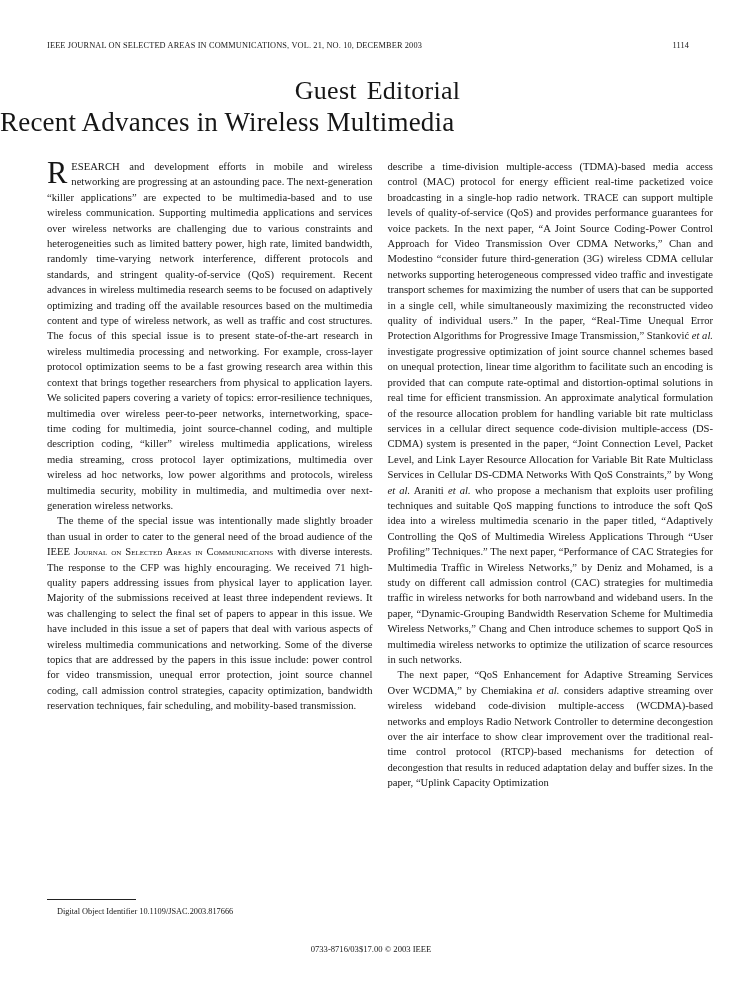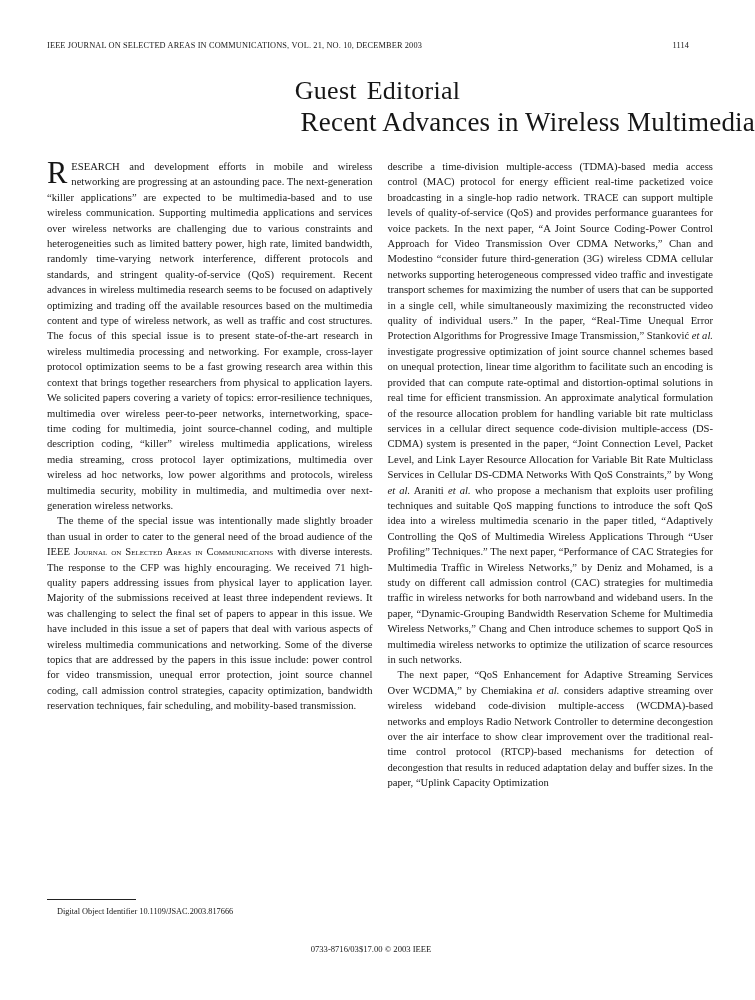--- a/index.html
+++ b/index.html
@@ -8,21 +8,21 @@
          font-family:"Liberation Serif", serif; color:#161616; }
   .page { position:absolute; inset:0; background:#ffffff; }
 
   .running-head { position:absolute; top:41px; left:47px; right:66px;
                   display:flex; justify-content:space-between; align-items:baseline;
                   font-size:8.3px; letter-spacing:0.15px; white-space:nowrap; }
 
   .title-line1 { position:absolute; top:76px; left:0; width:755px;
                  text-align:center; font-size:26px; letter-spacing:0.3px; word-spacing:3px; }
   .title-line2 { position:absolute; top:107px; left:0; width:755px;
-                 text-align:right; font-size:27px; letter-spacing:0.2px; }
+                 text-align:left; font-size:27px; letter-spacing:0.2px; }
 
   .columns { position:absolute; top:159px; left:47px; width:666px;
              display:flex; gap:15px; }
   .col { width:326px; font-size:10.6px; line-height:15.4px;
          text-align:justify; text-justify:inter-word; }
   .col p { margin:0; }
   .col p.ind { text-indent:10px; }
   .dropcap { float:left; font-size:30.5px; line-height:26px;
              padding:1px 4px 0 0; }
   .sc { font-variant:small-caps; }

